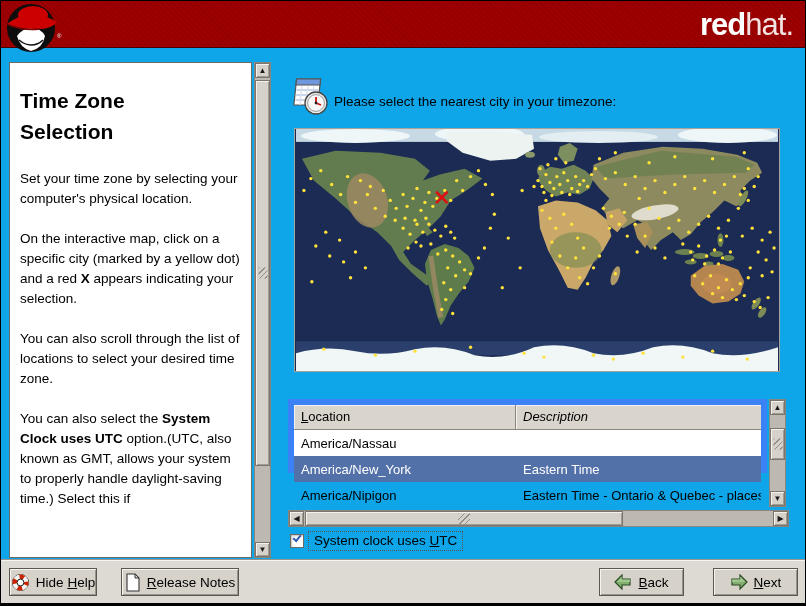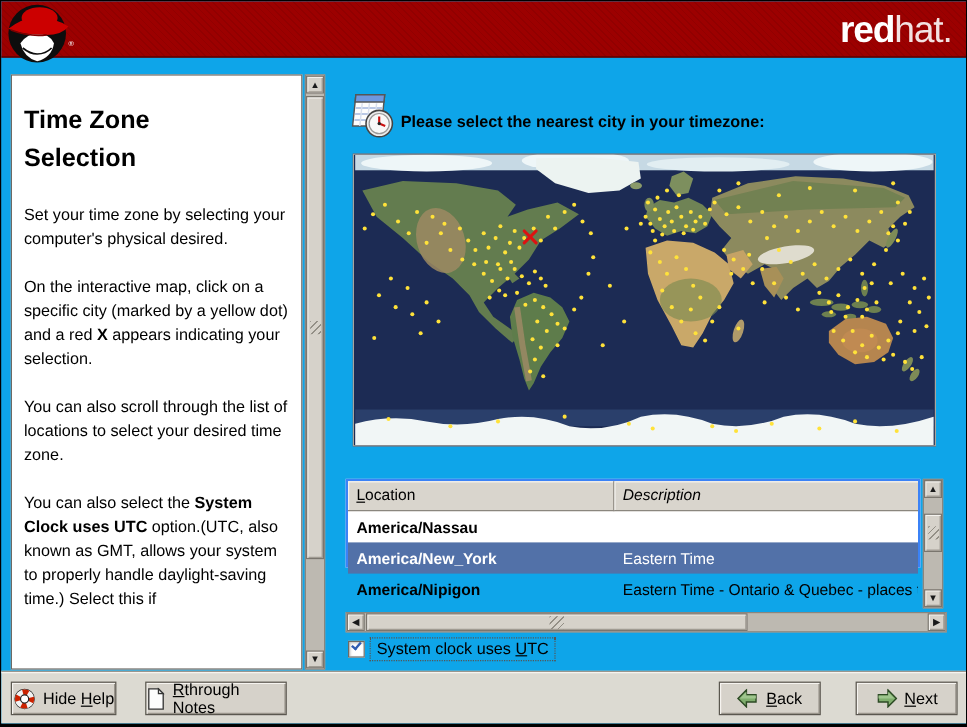--- a/index.html
+++ b/index.html
@@ -52,42 +52,42 @@
     background:#d6d2ca; border:1px solid #7a766e;
     box-shadow:inset 1px 1px 0 #f4f2ee, inset -1px -1px 0 #a19c93;
   }
   .sb-grip {
     position:absolute; left:50%; top:50%; width:9px; height:11px;
     transform:translate(-50%,-50%);
     background:repeating-linear-gradient(135deg, #938f86 0 1px, transparent 1px 4px);
   }
   
   .prompt-icon { position:absolute; left:288px; top:74px; }
-  .prompt-label { position:absolute; left:333px; top:93px; font-size:13.5px; color:#000;font-weight:bold; }
+  .prompt-label { position:absolute; left:333px; top:93px; font-size:13.5px; color:#000; }
   .map-frame {
     position:absolute; left:293px; top:127px; width:486px; height:244px;
     border:1px solid #a8a49c; background:#1c2b54;
   }
   
   .tz-table {
     position:absolute; left:287px; top:398px; width:479px; height:74px;
-    background:#fff; border:2px solid #3b82f6;
+    background:#fff; border:6px solid #3b82f6;
   }
   .tz-header { display:flex; height:25px; background:#d9d5cd; }
   .tz-hcell {
     font-size:13px; color:#000; padding:4px 0 0 7px;
     border-right:1px solid #8a867e; border-bottom:1px solid #8a867e;
     box-shadow:inset 1px 1px 0 #f4f2ee;
     overflow:hidden; white-space:nowrap;
   }
   .tz-hcell.c0 { width:222px; }
   .tz-hcell.c1 { flex:1; border-right:none;font-style:italic; }
   .tz-row { display:flex; height:26px; font-size:13px; color:#000; }
   .tz-row .cell { padding:6px 0 0 7px; white-space:nowrap; overflow:hidden; }
-  .tz-row .c0 { width:222px;font-weight:bold; }
+  .tz-row .c0 { width:222px; }
   .tz-row .c1 { flex:1; }
   .tz-row.selected { background:#5271a8; color:#fff; }
   .mn { text-decoration:underline; }
   .table-vscroll {
     position:absolute; left:768px; top:398px; width:17px; height:108px;
     background:#bdb9b1; border:1px solid #8a867e;
   }
   .hscroll {
     position:absolute; left:287px; top:509px; width:501px; height:17px;
     background:#bdb9b1; border:1px solid #8a867e;
@@ -143,21 +143,21 @@
     </svg>
     <div class="wordmark"><span class="b">red</span><span class="r">hat.</span></div>
   </div>
 
   <div class="help-panel">
     <div class="help-text">
       <div class="help-title">
         <div>Time Zone</div>
         <div>Selection</div>
       </div>
-      <p class="first">Set your time zone by selecting your computer's physical desired.</p>
+      <p class="first">Set your time zone by selecting your computer's physical location.</p>
       <p><span>On the interactive map, click on a specific city (marked by a yellow dot) and a red </span><span class="bold">X</span><span> appears indicating your selection.</span></p>
       <p>You can also scroll through the list of locations to select your desired time zone.</p>
       <p><span>You can also select the </span><span class="bold">System Clock uses UTC</span><span> option.(UTC, also known as GMT, allows your system to properly handle daylight-saving time.) Select this if</span></p>
     </div>
     <div class="vscroll">
       <div class="sb-btn" style="top:0;"><span class="arrow-glyph">▲</span></div>
       <div class="sb-thumb" style="top:17px; height:386px;">
           <div class="sb-grip"></div>
         </div>
       <div class="sb-btn" style="bottom:0;"><span class="arrow-glyph">▼</span></div>
@@ -515,21 +515,21 @@
         <circle cx="9.5" cy="9.5" r="5.8" fill="none" stroke="#cc2200" stroke-width="4.4" stroke-dasharray="4.6 4.6" stroke-dashoffset="2"></circle>
         <circle cx="9.5" cy="9.5" r="3.4" fill="#fff" stroke="#222" stroke-width="1"></circle>
       </svg>
       <span><span>Hide </span><span class="mn">H</span><span>elp</span></span>
     </div>
     <div class="btn" style="left:120px; width:118px;">
       <svg width="16" height="19" viewBox="0 0 16 19">
         <path d="M2,1 L10,1 L14,5 L14,18 L2,18 Z" fill="#fdfdfd" stroke="#333" stroke-width="1.1"></path>
         <path d="M10,1 L10,5 L14,5 Z" fill="#d8d8d8" stroke="#333" stroke-width="1"></path>
       </svg>
-      <span><span class="mn">R</span><span>through Notes</span></span>
+      <span><span class="mn">R</span><span>elease Notes</span></span>
     </div>
     <div class="btn" style="left:598px; width:85px;">
       <svg width="18" height="16" viewBox="0 0 18 16">
         <path d="M8,1 L8,5 L16,5 L16,11 L8,11 L8,15 L1,8 Z" fill="#7fae6d" stroke="#2c4a24" stroke-width="1.2"></path>
         <path d="M8,2.5 L2.8,8 L8,8 L16,8 L16,5.5 L8,5.5 Z" fill="#a8cc96" opacity="0.8"></path>
       </svg>
       <span><span class="mn">B</span><span>ack</span></span>
     </div>
     <div class="btn" style="left:712px; width:85px;">
       <svg width="18" height="16" viewBox="0 0 18 16">

